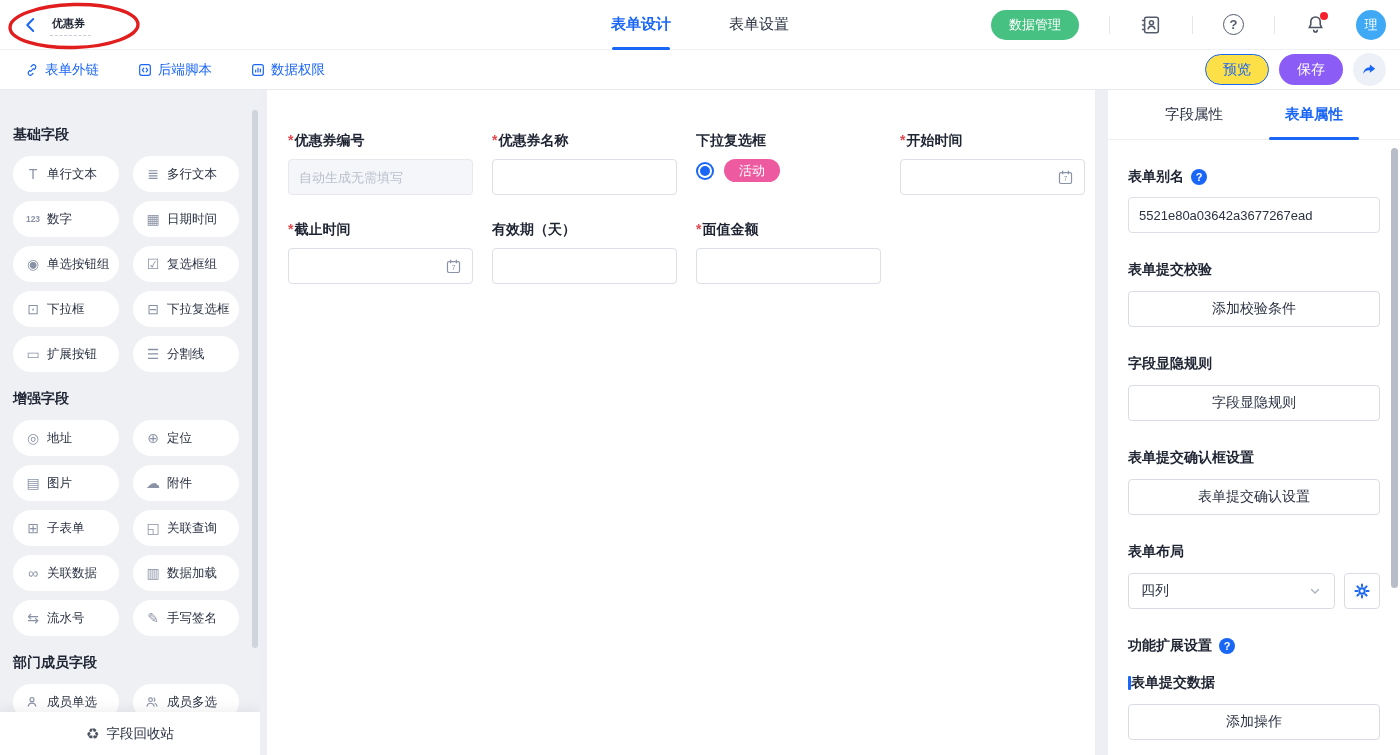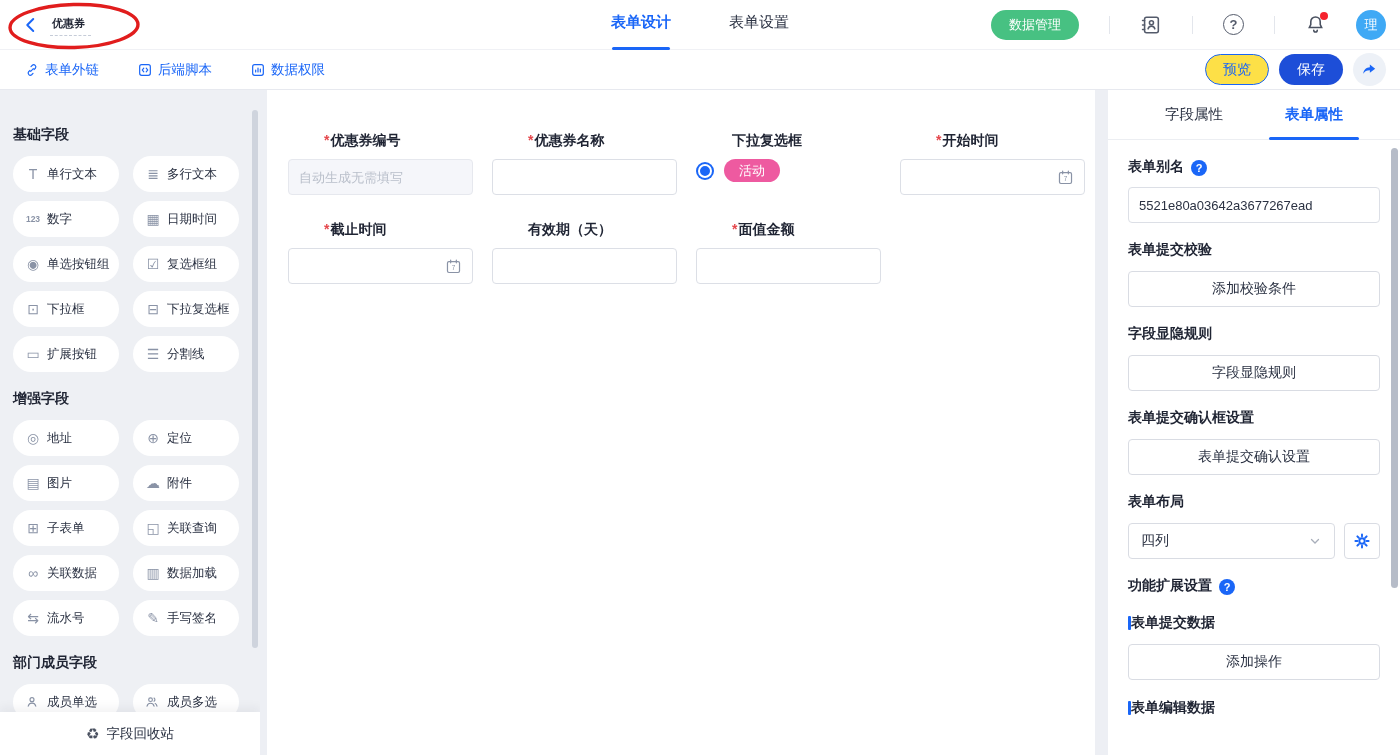--- a/index.html
+++ b/index.html
@@ -9,21 +9,21 @@
 
   
   .hdr{ position:absolute; top:0; left:0; right:0; height:50px; background:#fff;
         border-bottom:1px solid #f0f1f5; display:flex; align-items:center; z-index:5; }
   .hdr-left{ display:flex; align-items:center; gap:10px; padding-left:22px; }
   .back{ color:#1a66f7; display:flex; align-items:center; cursor:pointer; }
   .hdr-title{ font-size:11px; font-weight:600; color:#1f2433;
               border-bottom:1px dashed #c6ccd8; padding:2px 6px 4px 2px; }
   .annot{ position:absolute; left:4px; top:1px; width:150px; height:52px; pointer-events:none; z-index:20; }
   .hdr-tabs{ position:absolute; left:50%; transform:translateX(-50%); top:0; height:50px;
-             display:flex; gap:58px;font-family:Liberation Mono, monospace; }
+             display:flex; gap:58px; }
   .htab{ position:relative; font-size:15px; line-height:48px; color:#2a3142; cursor:pointer; }
   .htab.active{ color:#1a66f7; font-weight:600; }
   .htab.active::after{ content:""; position:absolute; left:50%; transform:translateX(-50%);
              bottom:0; width:58px; height:3px; background:#1a66f7; border-radius:2px; }
   .hdr-right{ margin-left:auto; display:flex; align-items:center; gap:30px; padding-right:14px; }
   .btn-green{ background:#47c182; color:#fff; font-size:13px; height:30px; padding:0 18px;
               border:none; border-radius:15px; cursor:pointer; }
   .vdiv{ width:1px; height:18px; background:#e3e6ec; }
   .hicon{ color:#545b6b; display:flex; align-items:center; cursor:pointer; }
   .help-circ{ width:21px; height:21px; border-radius:50%; border:1.7px solid #545b6b;
@@ -36,21 +36,21 @@
            font-size:13px; display:flex; align-items:center; justify-content:center; cursor:pointer; }
 
   
   .tbar{ position:absolute; top:50px; left:0; right:0; height:40px; background:#fff;
          border-bottom:1px solid #e7e9ef; display:flex; align-items:center; padding:0 14px; z-index:4; }
   .tlink{ display:flex; align-items:center; gap:5px; color:#1a66f7; font-size:13.5px;
           margin-left:10px; margin-right:28px; cursor:pointer; }
   .tbar-right{ margin-left:auto; display:flex; align-items:center; gap:10px; }
   .btn-outline{ min-width:64px; height:31px; border:1px solid #1a66f7; color:#1a66f7;
                 background:#fde047; border-radius:16px; font-size:14px; padding:0 16px; cursor:pointer; }
-  .btn-solid{ min-width:64px; height:31px; border:none; color:#fff; background:#1d4ed8;
+  .btn-solid{ min-width:64px; height:31px; border:none; color:#fff; background:#8b5cf6;
               border-radius:16px; font-size:14px; padding:0 16px; cursor:pointer; }
   .share-btn{ width:33px; height:33px; border-radius:50%; background:#edf1f7; border:none;
               display:flex; align-items:center; justify-content:center; color:#1a66f7; cursor:pointer; }
 
   
   .sb{ position:absolute; top:90px; left:0; width:260px; bottom:0; background:#eef0f4; overflow:hidden; }
   .sb-inner{ padding:24px 0 0 13px; }
   .sb-title{ font-size:14px; font-weight:700; color:#1f2433; margin-top:18px; }
   .sb-title:first-child{ margin-top:12px; }
   .pill-grid{ display:grid; grid-template-columns:106px 106px; gap:9px 14px; margin-top:12px; }
@@ -63,21 +63,21 @@
               background:#cfd4dd; border-radius:3px; cursor:pointer; }
   .recycle-bar{ position:absolute; left:0; right:0; bottom:0; height:43px; background:#fff;
                 box-shadow:0 -4px 10px rgba(31,36,51,.06); display:flex; align-items:center;
                 justify-content:center; gap:7px; font-size:13.5px; color:#2a3142; cursor:pointer; }
   .recycle-g{ font-size:15px; color:#4a5160; }
 
   
   .canvas{ position:absolute; top:90px; left:267px; width:828px; bottom:0; background:#fff;
            padding:42px 21px 0; }
   .fgrid{ display:grid; grid-template-columns:repeat(4,185px); column-gap:19px; row-gap:26px; }
-  .lbl{ font-size:14px; font-weight:700; color:#1f2433; margin-bottom:9px;margin-left:36px; }
+  .lbl{ font-size:14px; font-weight:700; color:#1f2433; margin-bottom:9px; }
   .req{ color:#e5484d; margin-right:1px; }
   .txt{ width:100%; height:36px; border:1px solid #dcdfe6; border-radius:4px; padding:0 10px;
         font-size:13px; color:#2a3142; background:#fff; font-family:Liberation Sans, sans-serif; }
   .txt::placeholder{ color:#b9bfca; }
   .txt.dis{ background:#f5f6fa; border-color:#e6e8ee; }
   .datebox{ height:36px; border:1px solid #dcdfe6; border-radius:4px; display:flex;
             align-items:center; padding:0 10px; cursor:pointer; }
   .cal{ margin-left:auto; color:#8a93a6; display:flex; }
   .type-row{ display:flex; align-items:center; gap:10px; margin-top:8px; }
   .radio{ width:18px; height:18px; border-radius:50%; background:#1a66f7; display:flex;
@@ -89,21 +89,21 @@
 
   
   .panel{ position:absolute; top:90px; left:1108px; right:0; bottom:0; background:#fff; }
   .p-tabs{ height:50px; border-bottom:1px solid #eceef2; display:flex; align-items:center;
            justify-content:center; gap:62px; }
   .ptab{ position:relative; font-size:14.5px; line-height:49px; height:50px; color:#2a3142; cursor:pointer; }
   .ptab.active{ color:#1a66f7; font-weight:600; }
   .ptab.active::after{ content:""; position:absolute; left:50%; transform:translateX(-50%);
            bottom:0; width:90px; height:3px; background:#1a66f7; border-radius:2px; }
   .p-body{ position:relative; padding:0 20px; height:calc(100% - 50px); overflow:hidden; }
-  .p-label{ font-size:14px; font-weight:700; margin-top:18px; display:flex; align-items:flex-end; gap:7px; }
+  .p-label{ font-size:14px; font-weight:700; margin-top:28px; display:flex; align-items:center; gap:7px; }
   .qb{ width:16px; height:16px; border-radius:50%; background:#1a66f7; color:#fff; font-size:11px;
        font-weight:700; display:inline-flex; align-items:center; justify-content:center; cursor:pointer; }
   .p-input{ margin-top:11px; }
   .p-btn{ width:100%; height:36px; border:1px solid #d9dce3; border-radius:4px; background:#fff;
           font-size:14px; color:#2a3142; margin-top:12px; cursor:pointer;
           font-family:"Liberation Sans",sans-serif; }
   .layout-row{ display:flex; gap:9px; margin-top:12px; }
   .sel{ flex:1; height:36px; border:1px solid #d9dce3; border-radius:4px; display:flex;
         align-items:center; padding:0 12px; font-size:14px; color:#2a3142; cursor:pointer; }
   .sel-ch{ margin-left:auto; color:#a8aeba; display:flex; }

